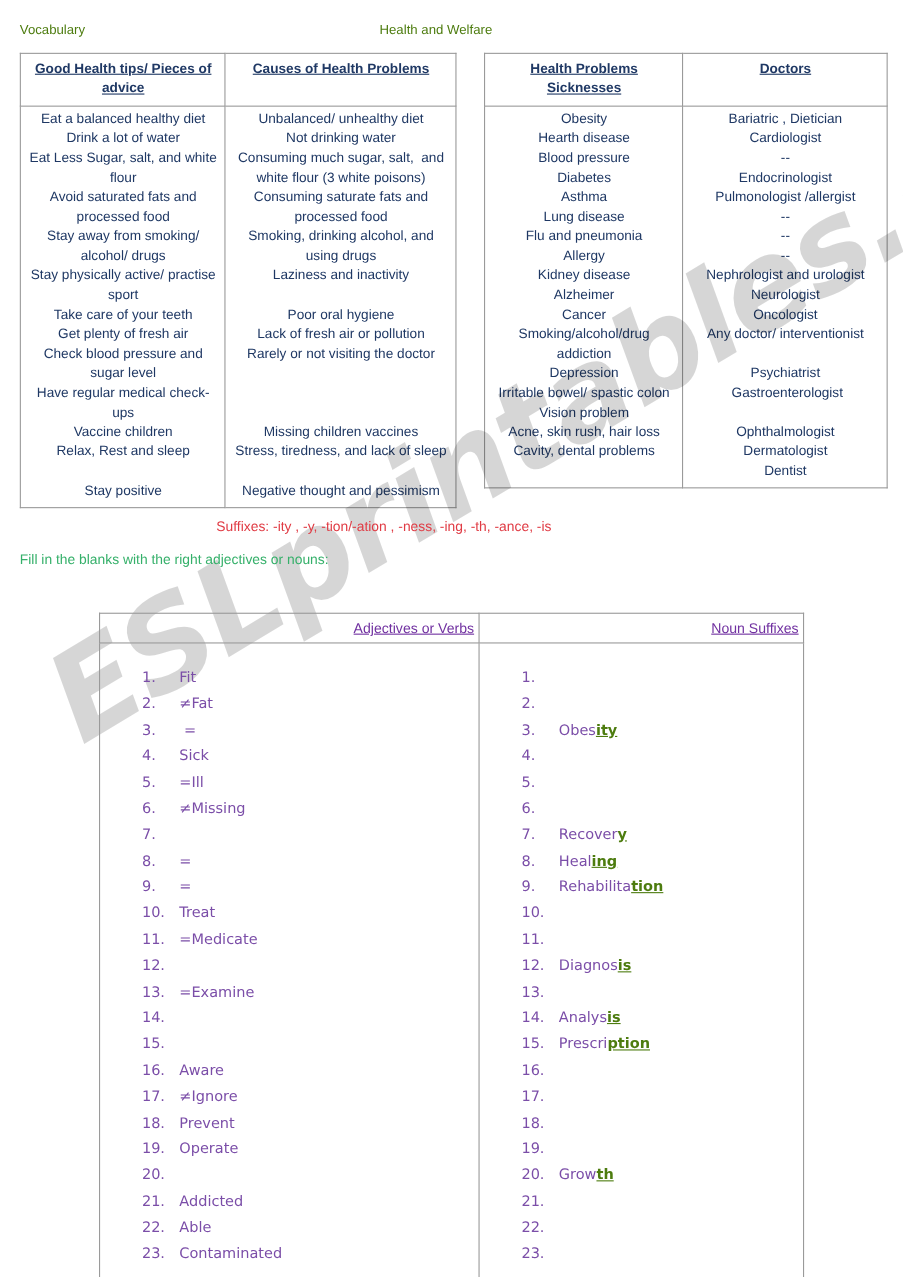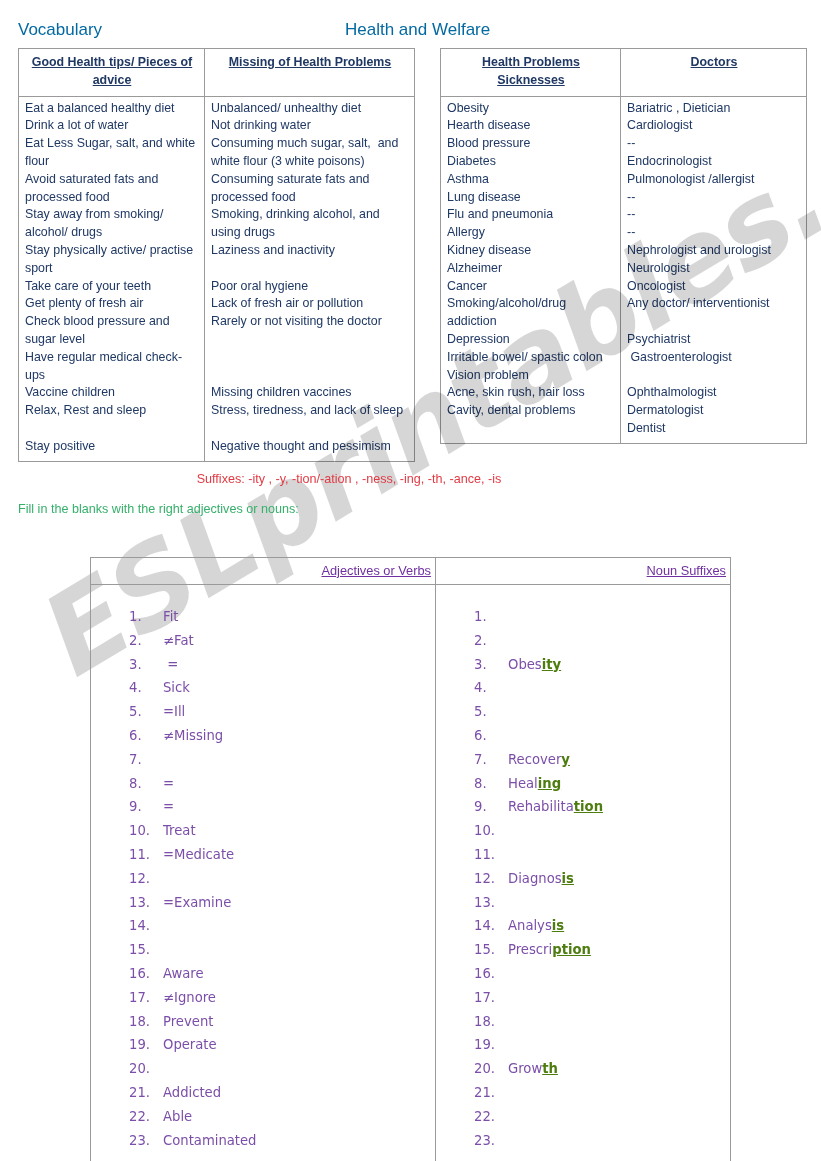--- a/index.html
+++ b/index.html
@@ -49,22 +49,22 @@
     letter-spacing: -2px;
   }
 
   
   .top-heads {
     position: absolute;
     left: 0;
     top: 20px;
     width: 821px;
     height: 20px;
-    font-size: 17px;
-    color: #0369a1;
+    font-size: 12px;
+    color: #4d7c0f;
   }
   .head-vocab {
     position: absolute;
     left: 18px;
     top: 0;
   }
   .head-title {
     position: absolute;
     left: 345px;
     top: 0;
@@ -109,20 +109,21 @@
     top: 48px;
     width: 366px;
   }
   #table-right col.c1 { width: 180px; }
   #table-right col.c2 { width: 186px; }
 
   .cell-list {
     margin: 0;
     padding: 0;
     list-style: none;
+    text-align: center;
   }
   .cell-list li {
     margin: 0;
     padding: 0;
     min-height: 17.8px;
     white-space: pre-wrap;
   }
   .cell-list li.blank {
     height: 17.8px;
   }
@@ -218,21 +219,21 @@
   </div>
 
   <table class="tbl" id="table-left">
     <colgroup>
         <col class="c1">
         <col class="c2">
       </colgroup>
     <thead>
       <tr>
         <th><span class="u">Good Health tips/ Pieces of advice</span></th>
-        <th><span class="u">Missing of Health Problems</span></th>
+        <th><span class="u">Causes of Health Problems</span></th>
       </tr>
     </thead>
     <tbody>
       <tr>
         <td>
           <ul class="cell-list" id="list-good-health-tips">
               <li>Eat a balanced healthy diet</li>
               <li>Drink a lot of water</li>
               <li>Eat Less Sugar, salt, and white flour</li>
               <li>Avoid saturated fats and processed food</li>

